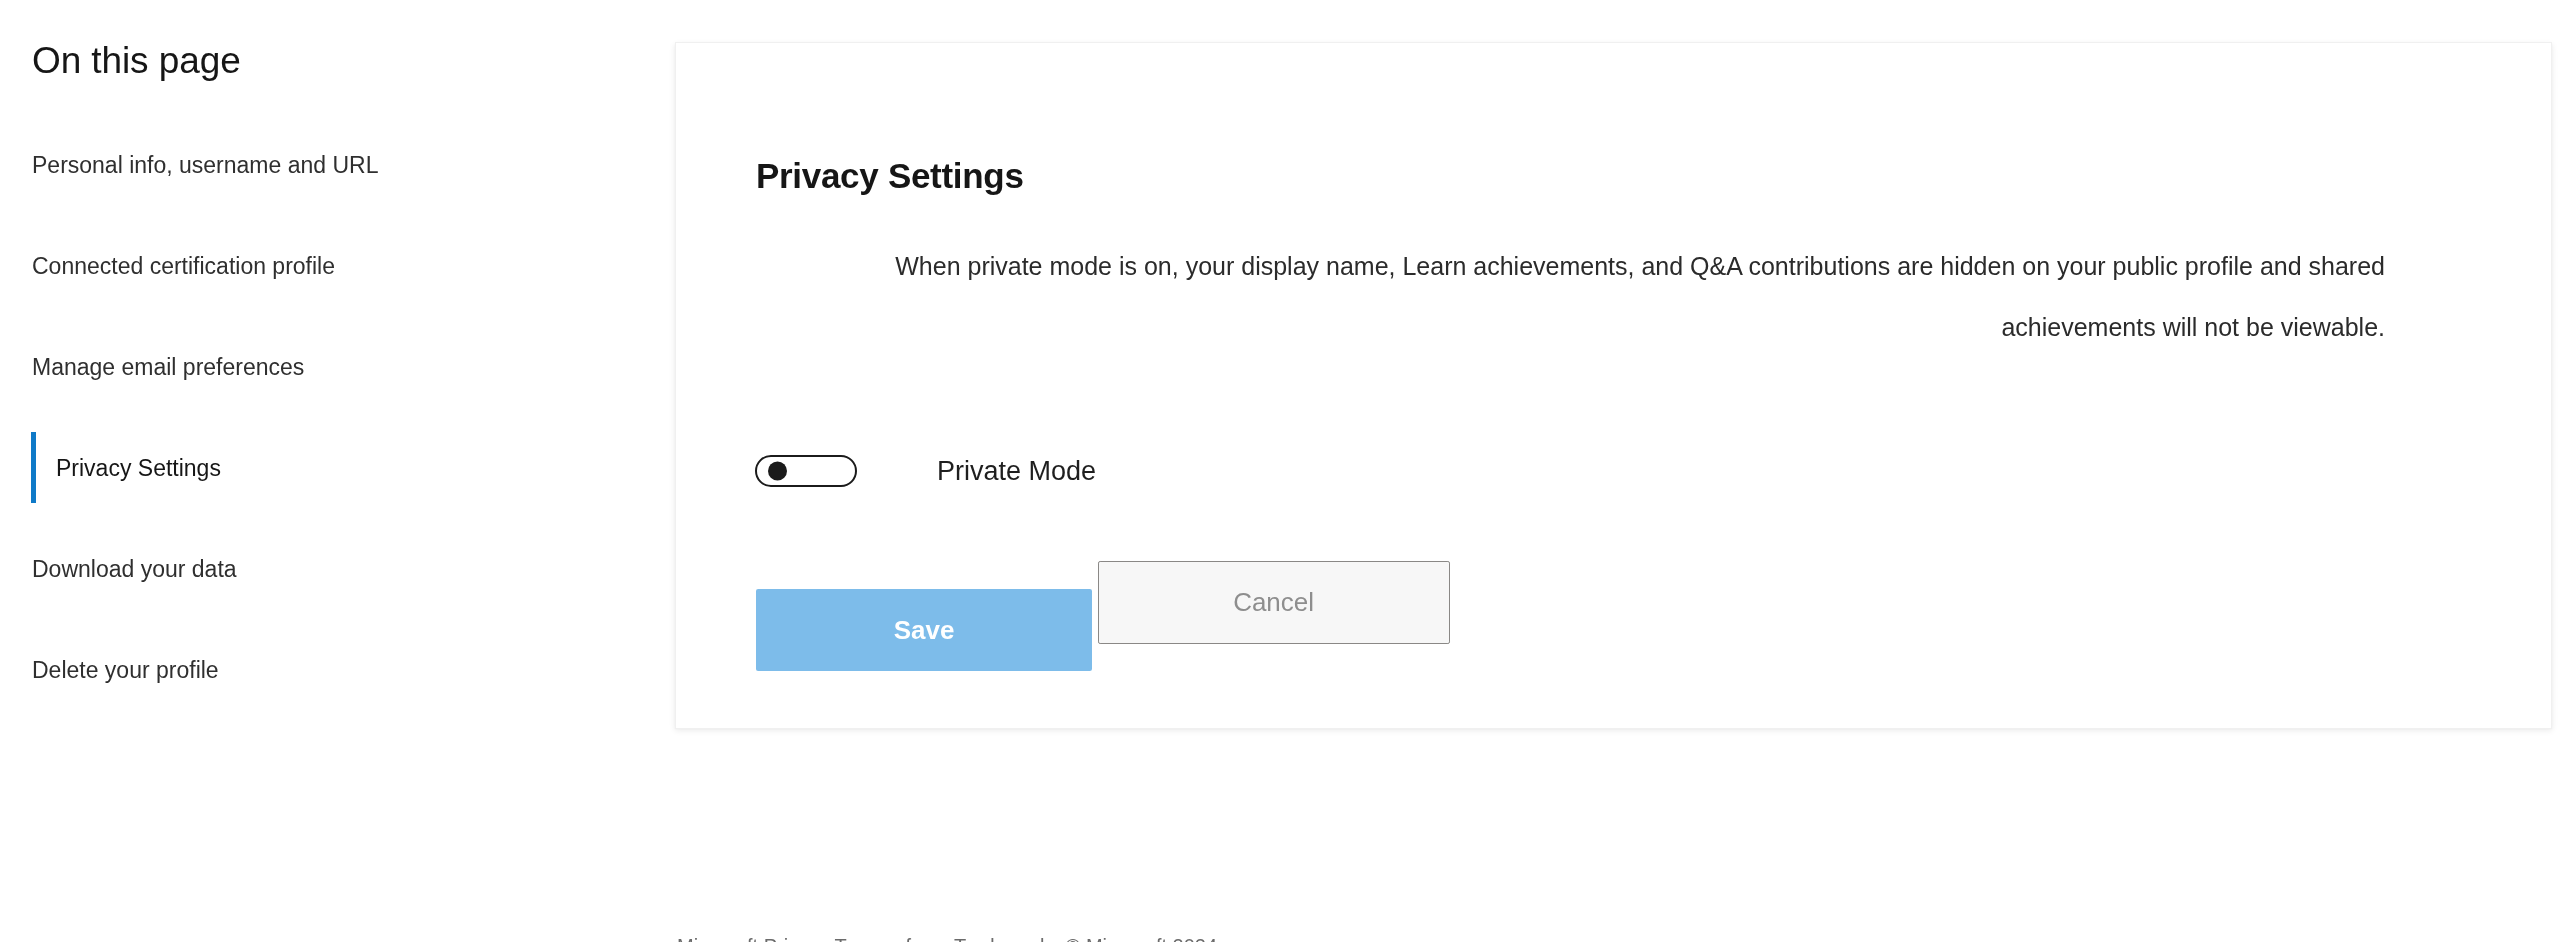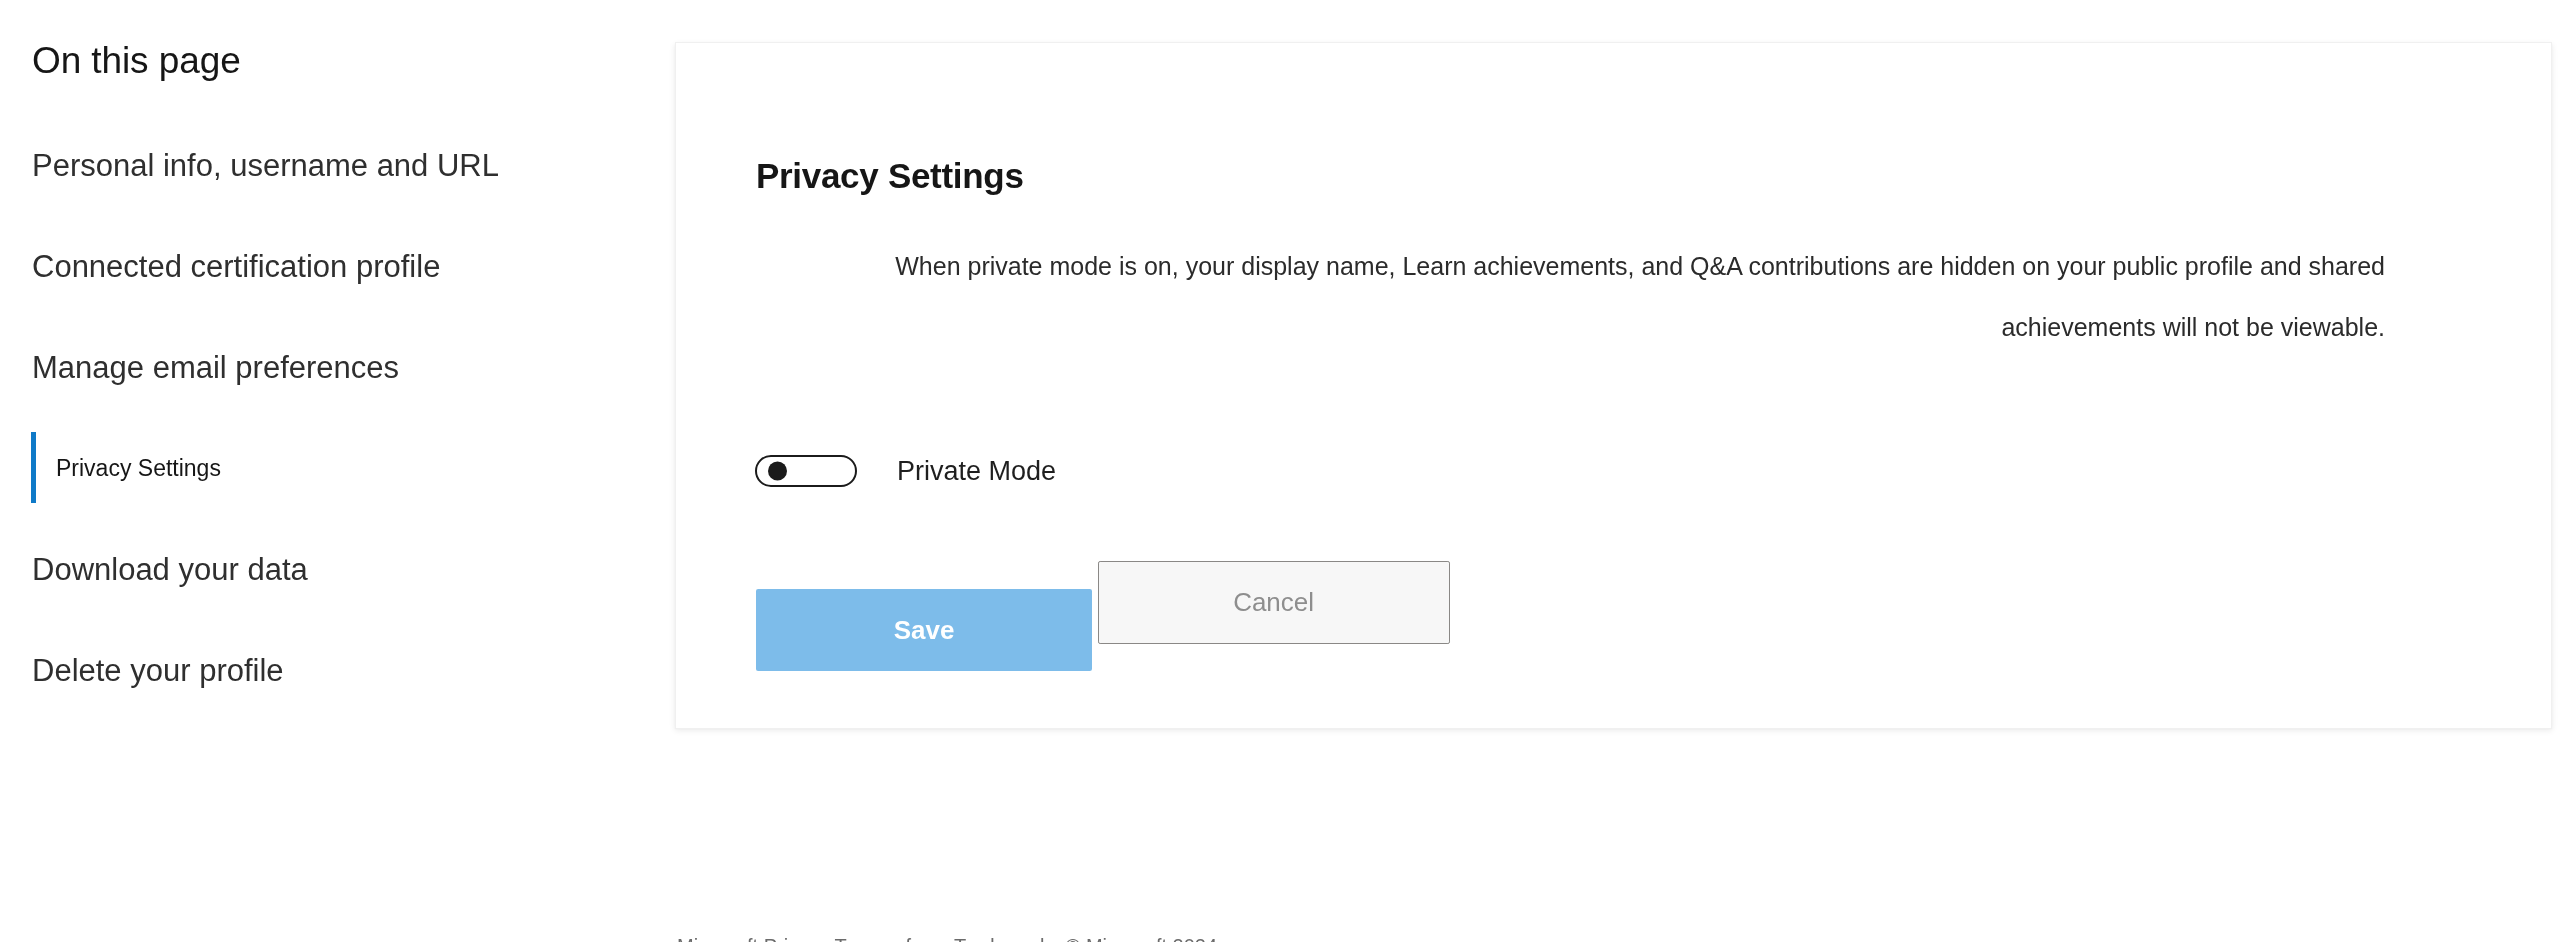--- a/index.html
+++ b/index.html
@@ -53,21 +53,21 @@
   .toc-item {
     position: relative;
     height: 44px;
     margin-bottom: 57px;
     display: flex;
     align-items: center;
     cursor: pointer;
   }
 
   .toc-label {
-    font-size: 31px;
+    font-size: 23px;
     line-height: 31px;
     color: #2f2f2f;
     padding-left: 32px;
     white-space: nowrap;
   }
 
   .toc-item.active .toc-accent {
     position: absolute;
     left: 31px;
     top: -14px;
@@ -118,20 +118,21 @@
     text-align: right;
   }
 
   
   #toggle-row {
     position: absolute;
     left: 79px;
     top: 412px;
     display: flex;
     align-items: center;
+    gap: 40px;
   }
 
   #private-mode-toggle {
     position: relative;
     width: 102px;
     height: 32px;
     border: 2.1px solid #1b1b1b;
     border-radius: 16px;
     background: #ffffff;
     box-sizing: border-box;

